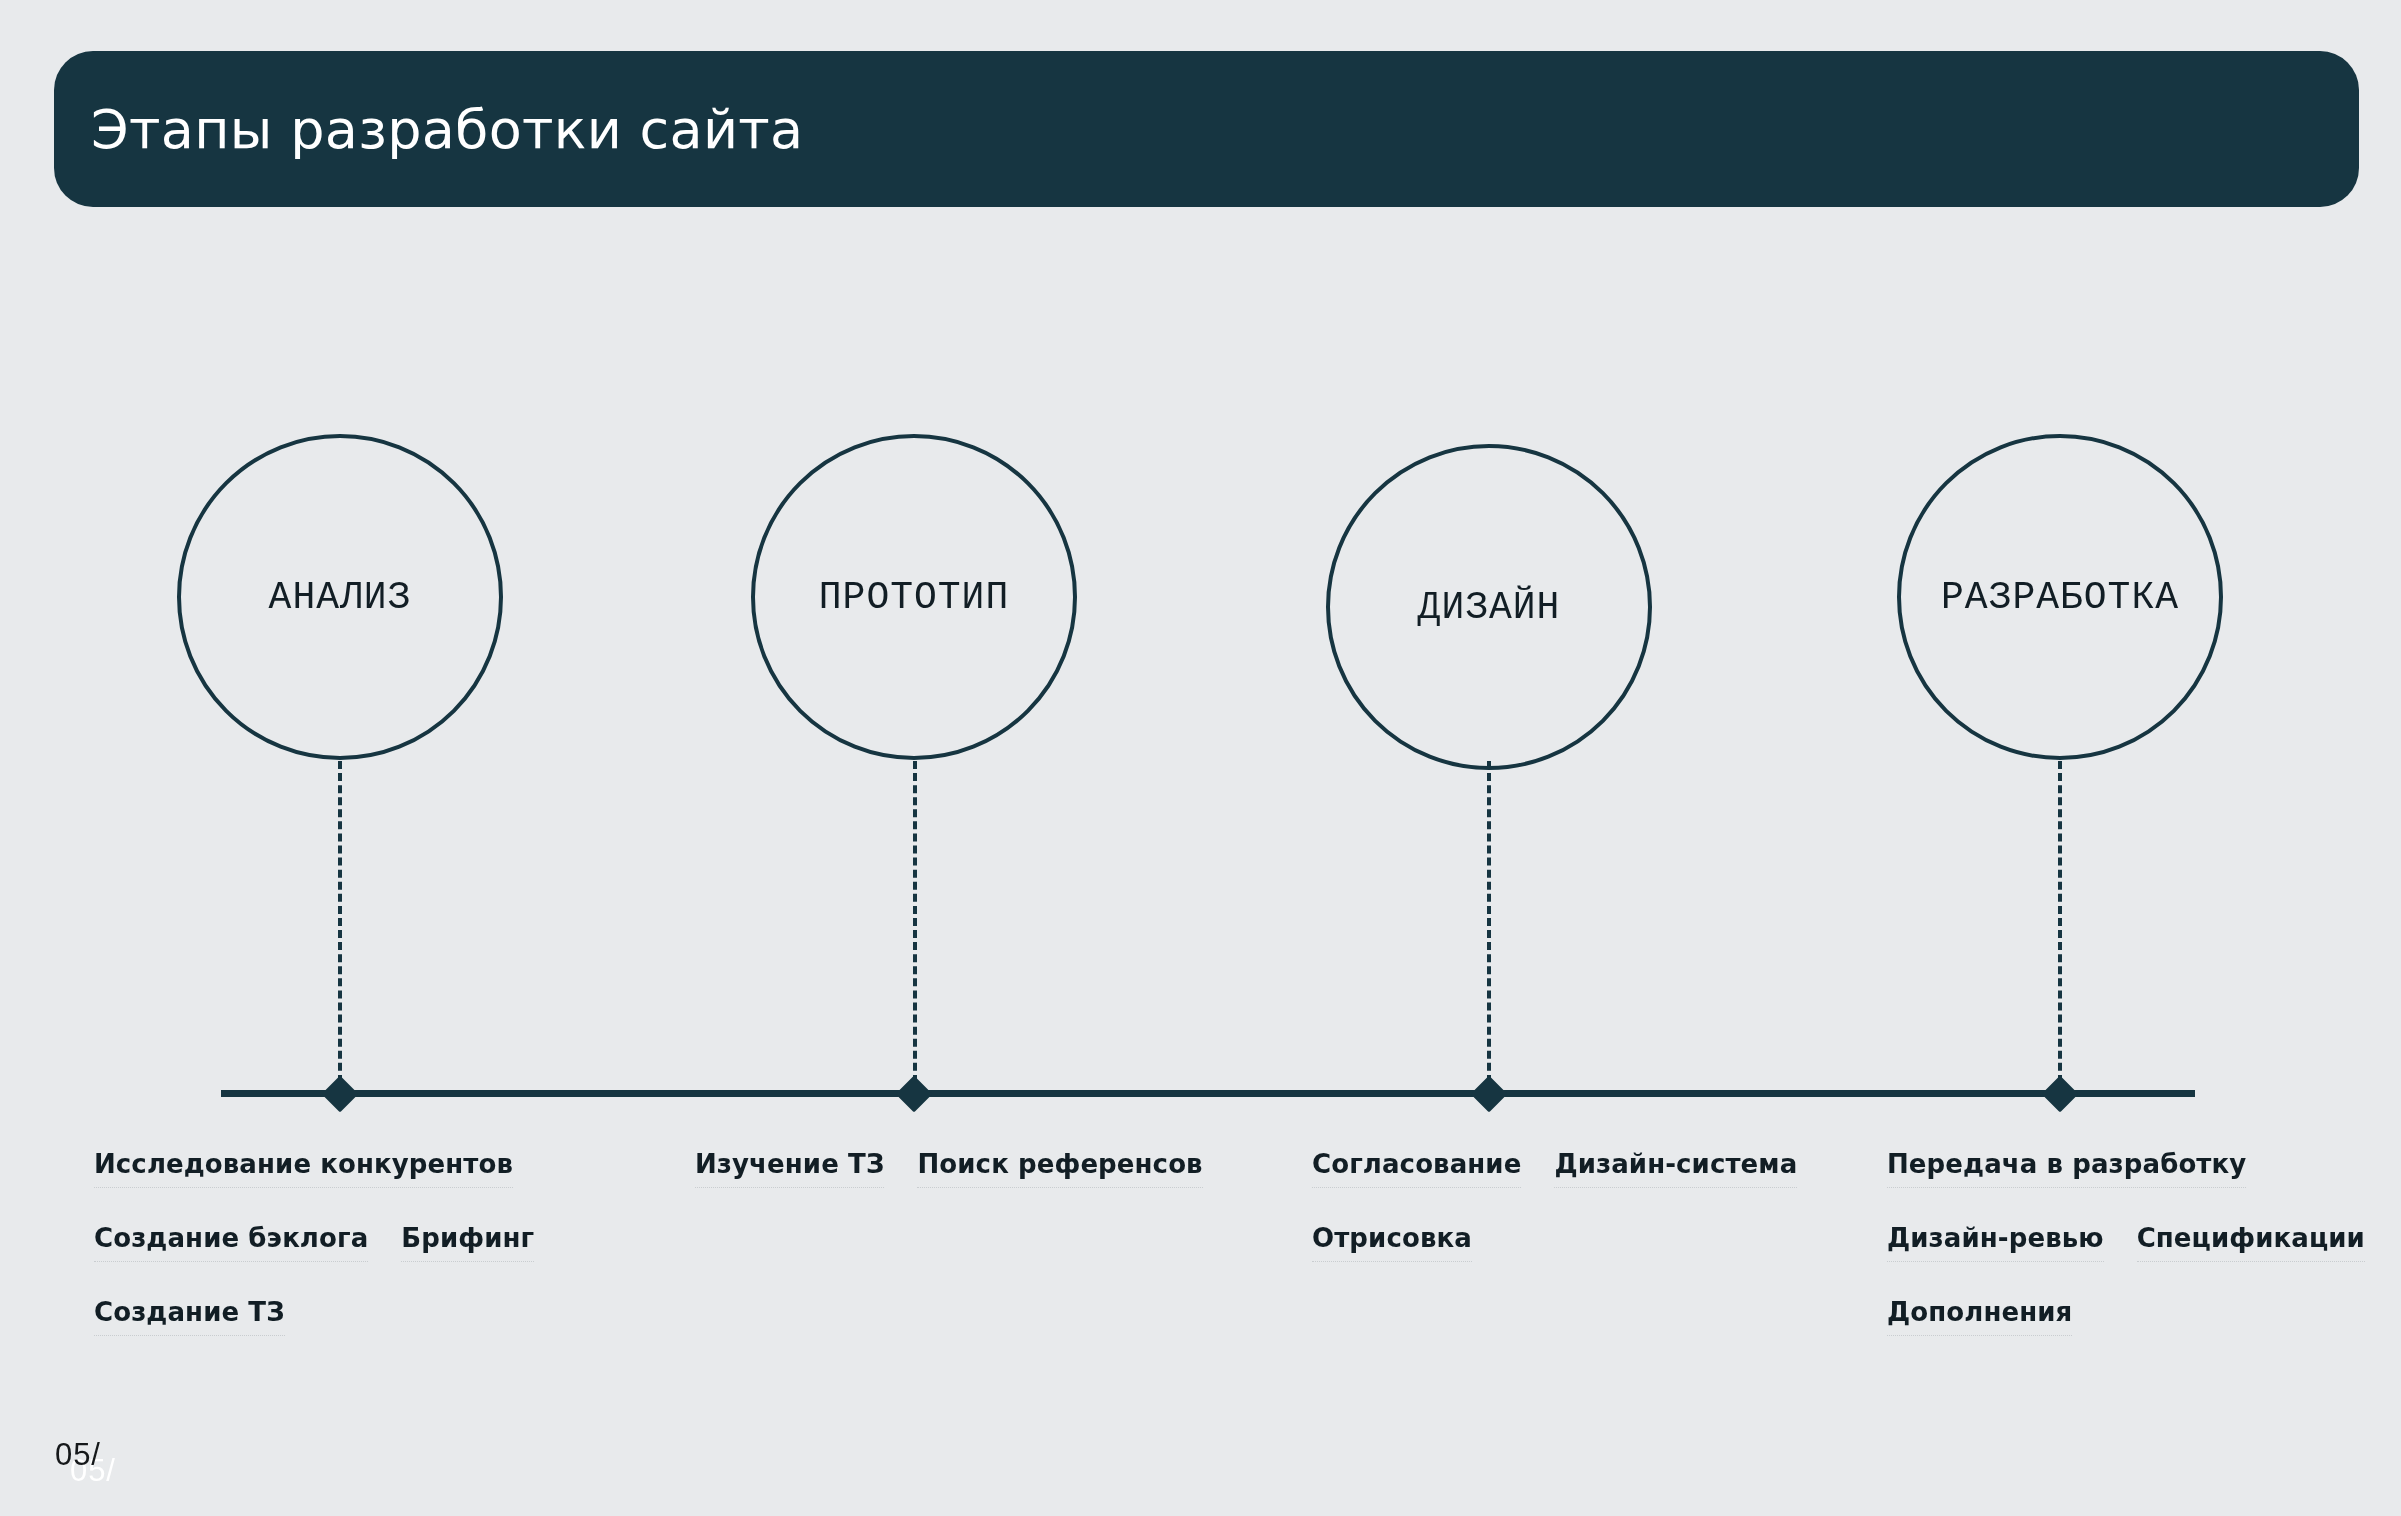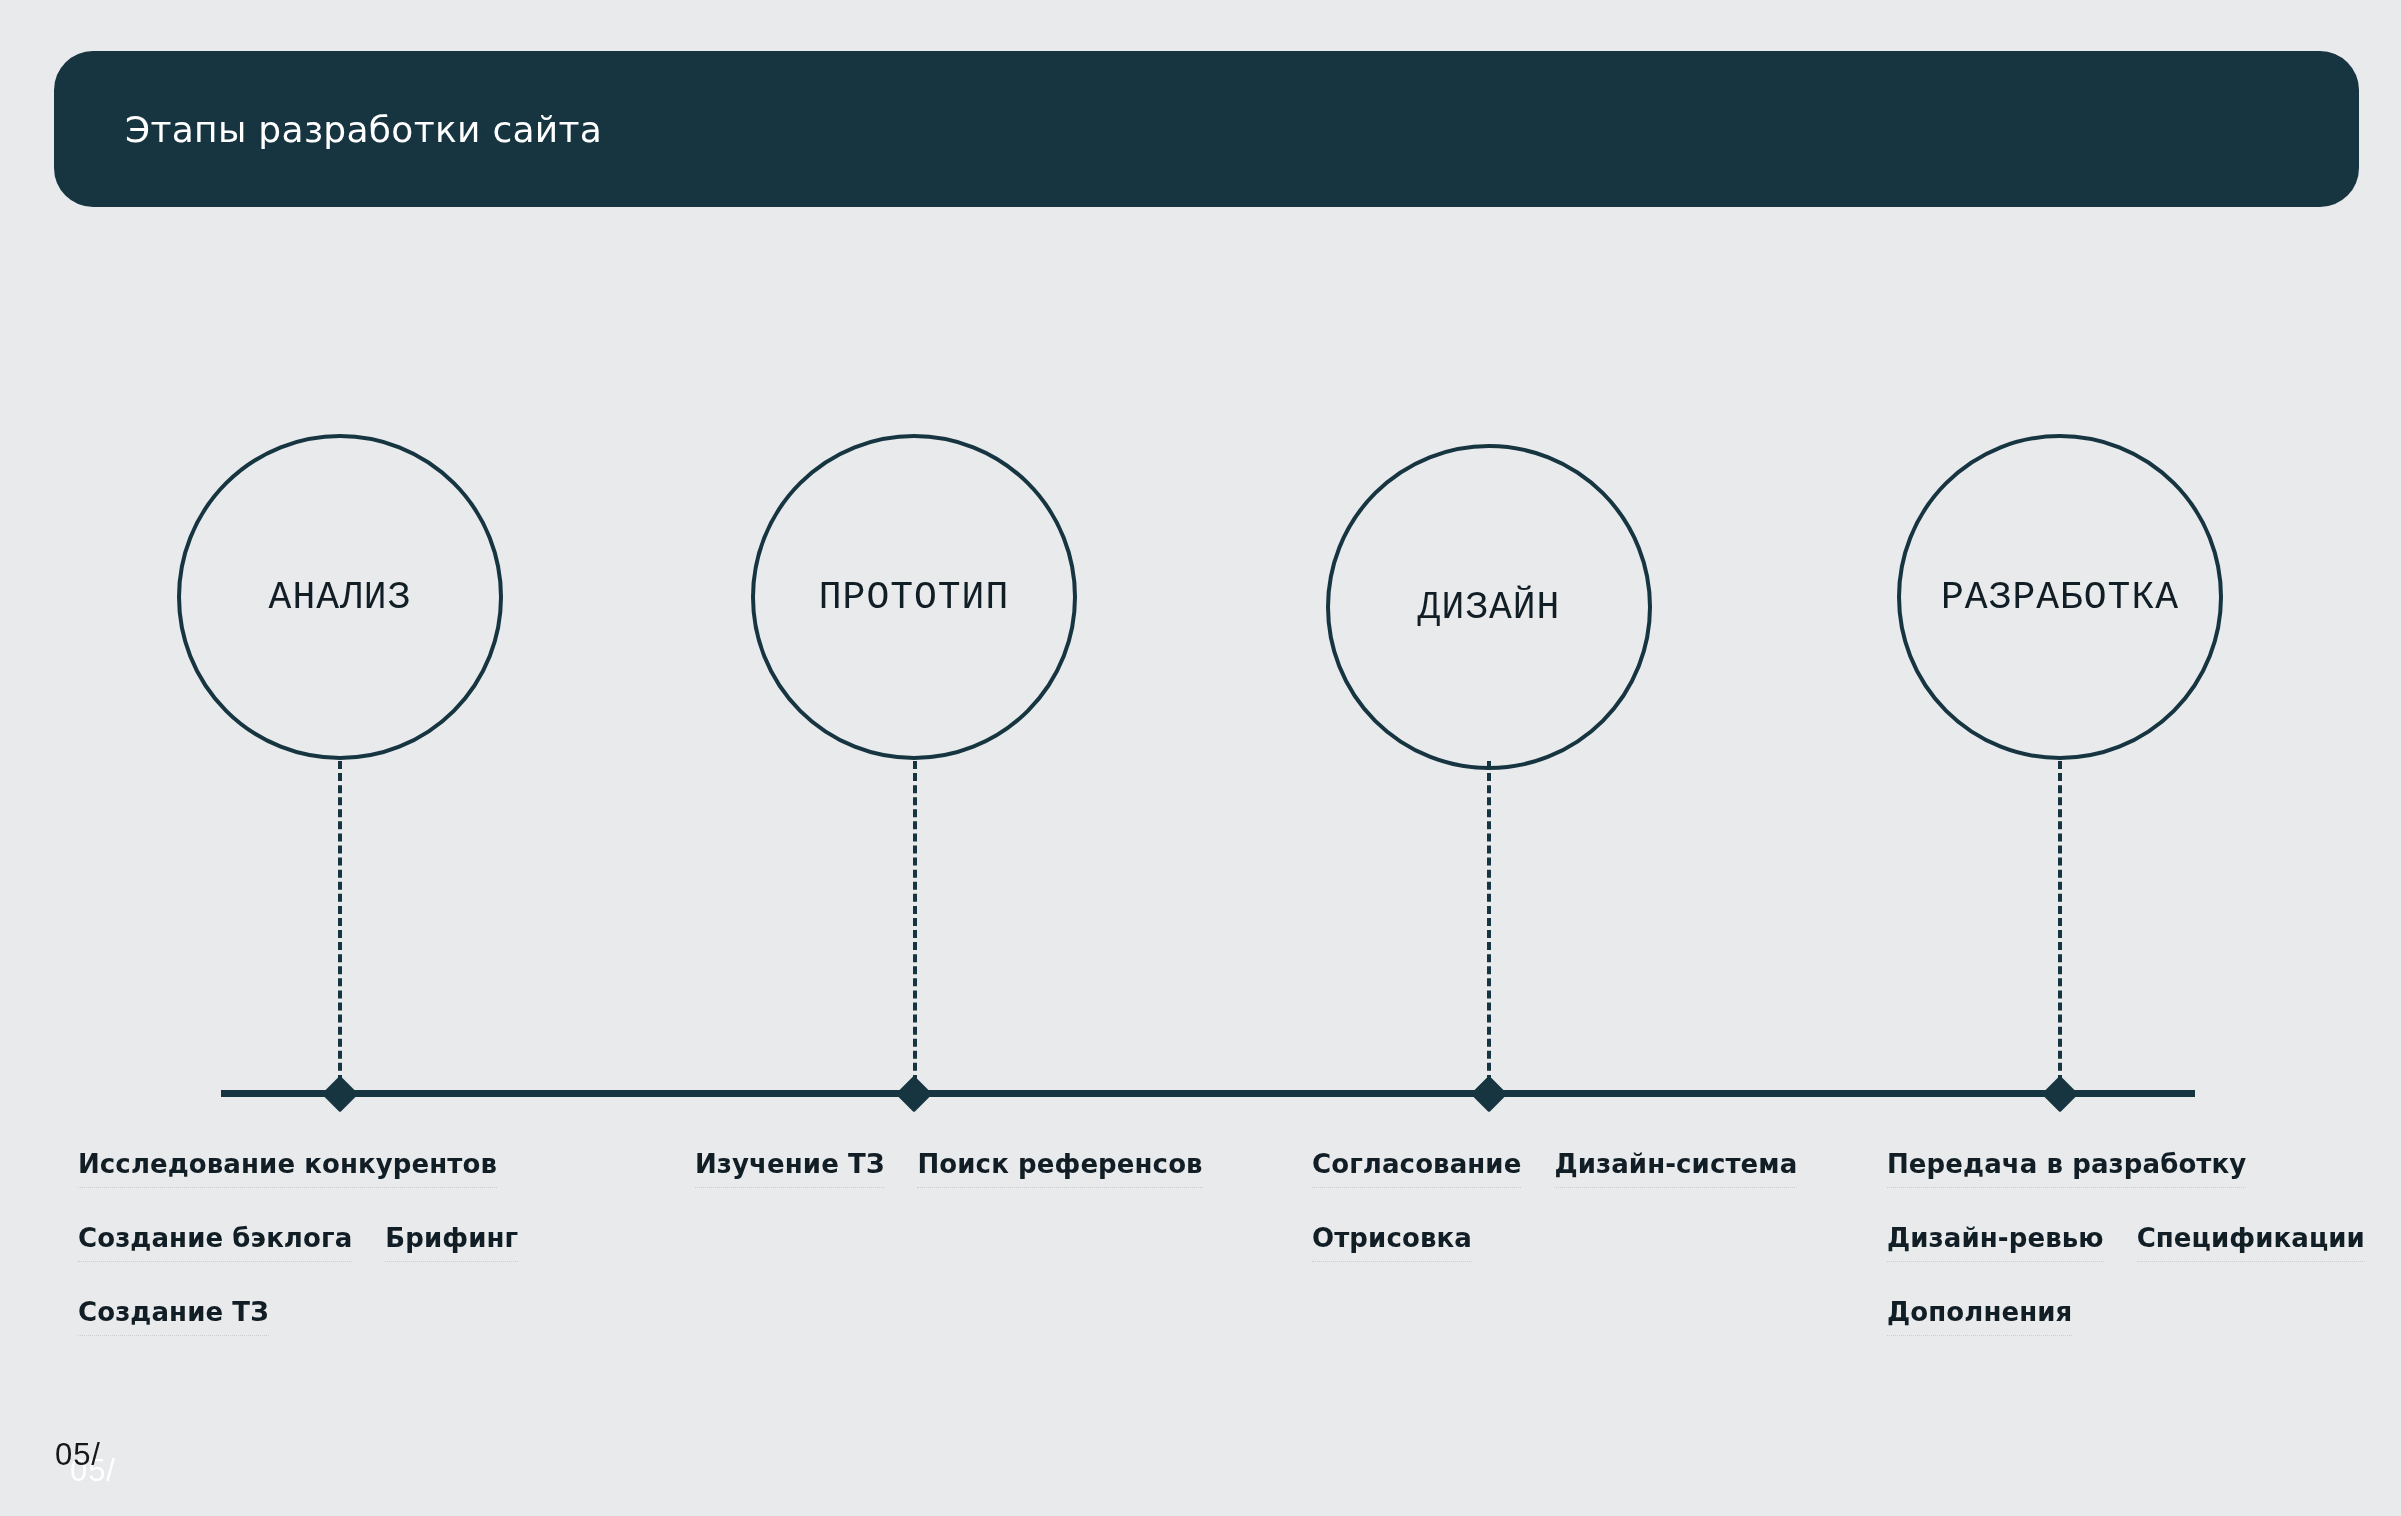--- a/index.html
+++ b/index.html
@@ -35,24 +35,24 @@
     width: 2305px;
     height: 156px;
     background: #163541;
     border-radius: 39px;
     display: flex;
     align-items: center;
   }
 
   .header-title {
     color: #ffffff;
-    font-size: 36px;
+    font-size: 54px;
     font-weight: 400;
     letter-spacing: 0.3px;
-    padding-left: 71px;
+    padding-left: 37px;
     white-space: nowrap;
     font-family: "DejaVu Sans", "Liberation Sans", sans-serif;
   }
 
   
   .stage-circle {
     position: absolute;
     width: 326px;
     height: 326px;
     border: 4.3px solid #163541;
@@ -197,21 +197,21 @@
 
   <div class="timeline-axis"></div>
   <div id="markers-layer">
       <div class="timeline-marker" style="left: 340px;"></div>
       <div class="timeline-marker" style="left: 914px;"></div>
       <div class="timeline-marker" style="left: 1489px;"></div>
       <div class="timeline-marker" style="left: 2060px;"></div>
     </div>
 
   <div class="tasks-layer" id="tasks-layer">
-      <div class="task-column" style="left: 78px;">
+      <div class="task-column" style="left: 94px;">
         <div class="task-row">
           <div class="task-item">Исследование конкурентов</div>
         </div>
         <div class="task-row">
           <div class="task-item">Создание бэклога</div>
           <div class="task-item">Брифинг</div>
         </div>
         <div class="task-row">
           <div class="task-item">Создание ТЗ</div>
         </div>

